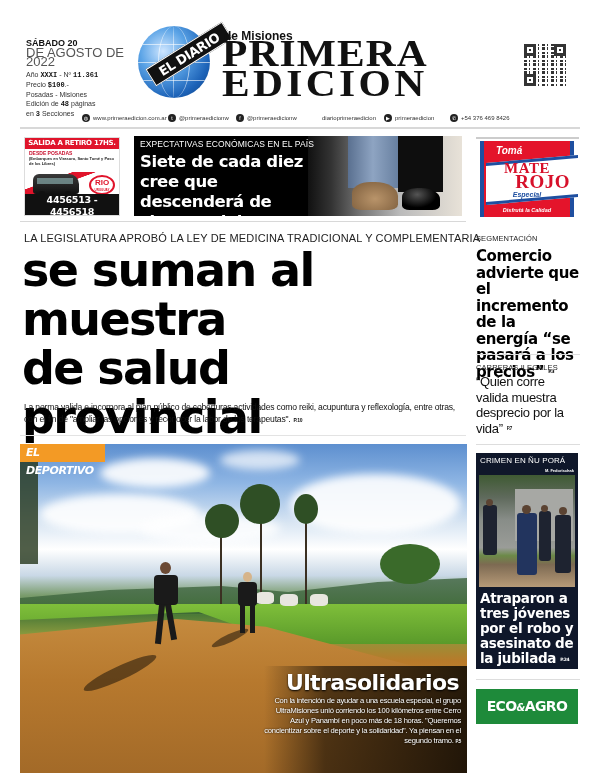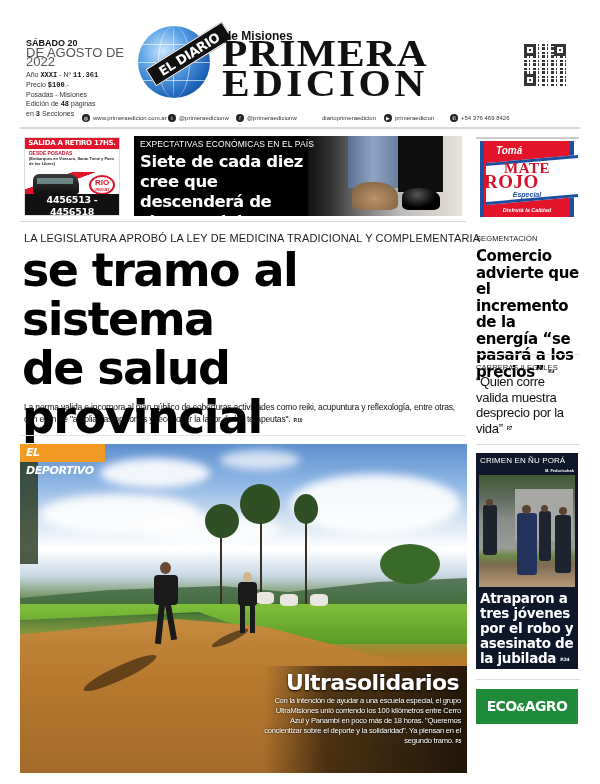--- a/index.html
+++ b/index.html
@@ -60,21 +60,21 @@
 .leg-jean{position:absolute;left:40px;top:0;width:50px;height:52px;background:linear-gradient(90deg,#5a7090,#8ea4c2,#6880a0)}
 .leg-black{position:absolute;left:90px;top:0;width:45px;height:56px;background:#0e0e0e}
 .shoe-old{position:absolute;left:44px;top:46px;width:46px;height:28px;background:radial-gradient(ellipse at 50% 60%,#b9946a,#7a5b3a);border-radius:40% 50% 20% 20%}
 .shoe-new{position:absolute;left:94px;top:52px;width:38px;height:22px;background:radial-gradient(ellipse at 40% 30%,#555,#000 60%);border-radius:40% 50% 20% 20%}
 
 .mate-ad{left:476px;top:137px;width:103px;height:80px;background:#fff;overflow:hidden;border-top:2px solid #ccc}
 .mate-flag{position:absolute;left:4px;top:2px;width:94px;height:76px;background:#e4142b;border-left:4px solid #1f4fa0;border-right:4px solid #1f4fa0}
 .mate-banner{position:absolute;left:2px;top:18px;width:92px;height:42px;background:#fff;transform:skewY(-5deg);border-top:3px solid #1f4fa0;border-bottom:3px solid #1f4fa0}
 .mate-toma{position:absolute;left:12px;top:4px;color:#fff;font-weight:bold;font-style:italic;font-size:10px}
 .mate-mate{position:absolute;left:0;right:0;top:20px;text-align:center;font-family:"Liberation Serif",serif;font-weight:bold;color:#d7102a;font-size:15px;line-height:14px;letter-spacing:.5px}
-.mate-rojo{position:absolute;left:0;right:0;top:33px;text-align:left;font-family:"Liberation Serif",serif;font-weight:bold;color:#d7102a;font-size:19px;line-height:16px;letter-spacing:.5px}
+.mate-rojo{position:absolute;left:0;right:0;top:33px;text-align:right;font-family:"Liberation Serif",serif;font-weight:bold;color:#d7102a;font-size:19px;line-height:16px;letter-spacing:.5px}
 .mate-esp{position:absolute;left:0;right:0;top:50px;text-align:center;font-style:italic;color:#1f4fa0;font-size:7px;font-weight:bold}
 .mate-disf{position:absolute;left:0;right:0;top:66px;text-align:center;color:#fff;font-size:5.5px;font-style:italic;font-weight:bold}
 
 
 .kicker{left:24px;top:232px;font-size:11px;letter-spacing:.15px;color:#222;white-space:nowrap}
 .headline{left:22px;top:246px;width:450px;font-weight:bold;font-size:46px;line-height:49px;letter-spacing:-1.6px;font-family:"DejaVu Sans",sans-serif;color:#000}
 .deck{left:24px;top:401px;width:442px;font-size:8.6px;line-height:12px;color:#111;letter-spacing:-.2px}
 .deck .pg{font-size:5px;font-weight:bold;margin-left:3px}
 .deck-rule{left:20px;top:435px;width:446px;height:1px;background:#e3e3e3}
 
@@ -213,21 +213,21 @@
     <div class="mate-mate">MATE</div>
     <div class="mate-rojo">ROJO</div>
     <div class="mate-esp">Especial</div>
     <div class="mate-disf">Disfrutá la Calidad</div>
   </div>
 </div>
 <div class="abs rule" style="top:221px;width:446px;height:1px"></div>
 
 <div class="abs kicker">LA LEGISLATURA APROBÓ LA LEY DE MEDICINA TRADICIONAL Y COMPLEMENTARIA</div>
 <div class="abs headline">
-  <div>se tramo al sistema</div>
+  <div>se suman al muestra</div>
   <div>de salud provincial</div>
 </div>
 <div class="abs deck"><span>La norma valida e incorpora al plan público de coberturas actividades como reiki, acupuntura y reflexología, entre otras, con el fin de "ampliar las opciones y reconocer la labor de los terapeutas".</span><span class="pg">P.10</span></div>
 <div class="abs deck-rule"></div>
 
 <div class="abs photo">
   <div class="cloud" style="left:80px;top:14px;width:110px;height:30px"></div>
   <div class="cloud" style="left:200px;top:6px;width:80px;height:20px;opacity:.7"></div>
   <div class="cloud" style="left:20px;top:50px;width:160px;height:40px"></div>
   <div class="cloud" style="left:270px;top:30px;width:170px;height:60px"></div>

